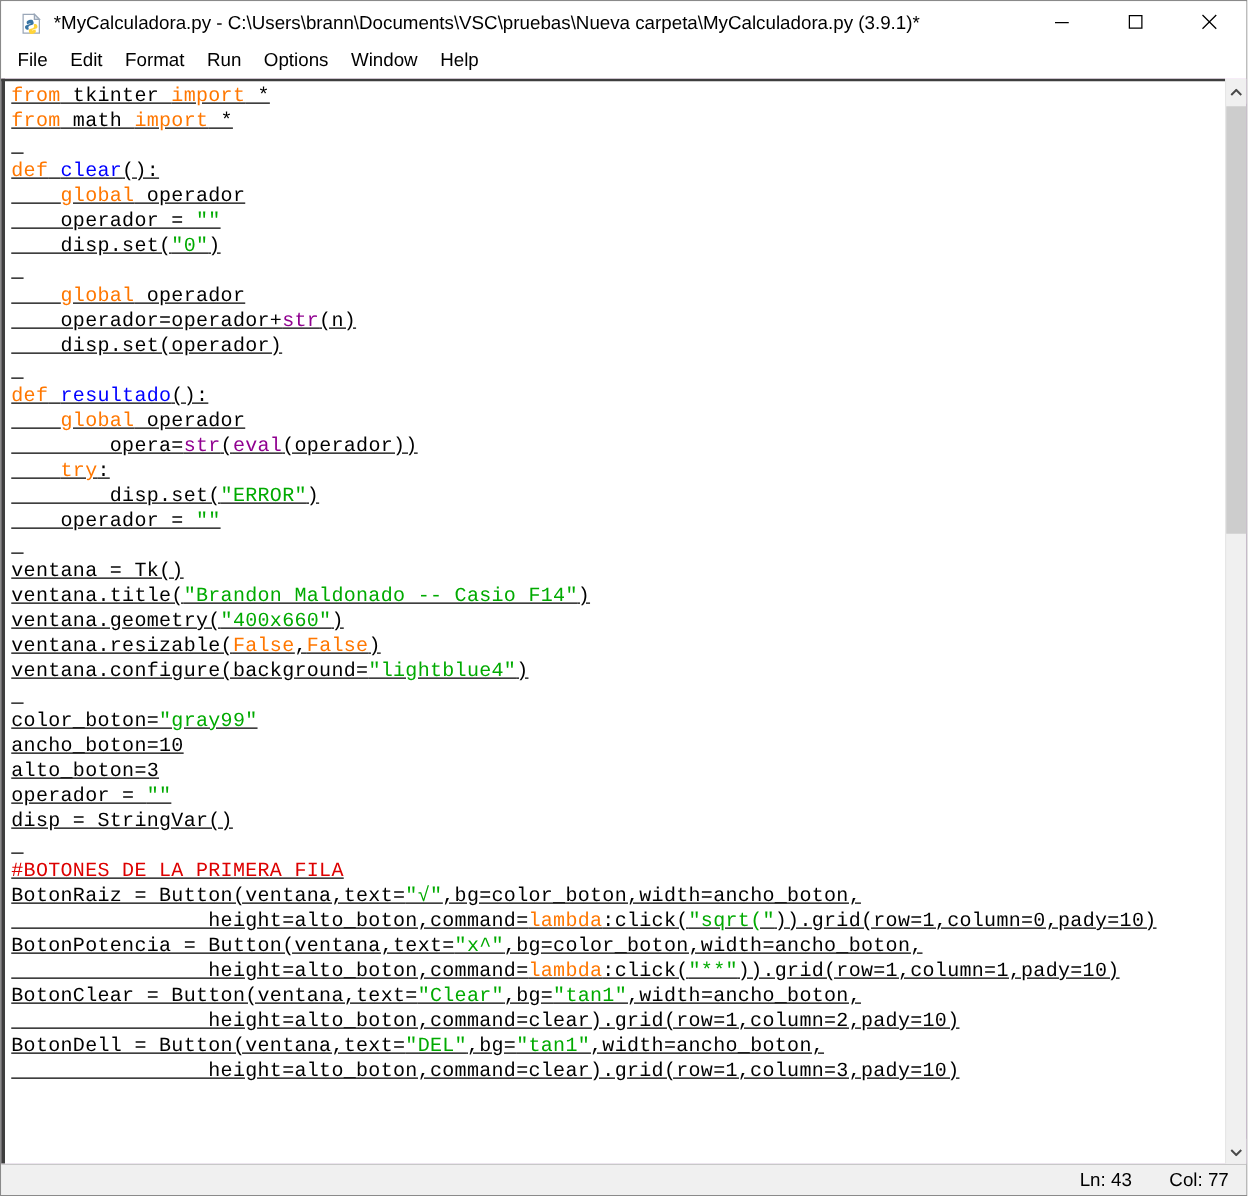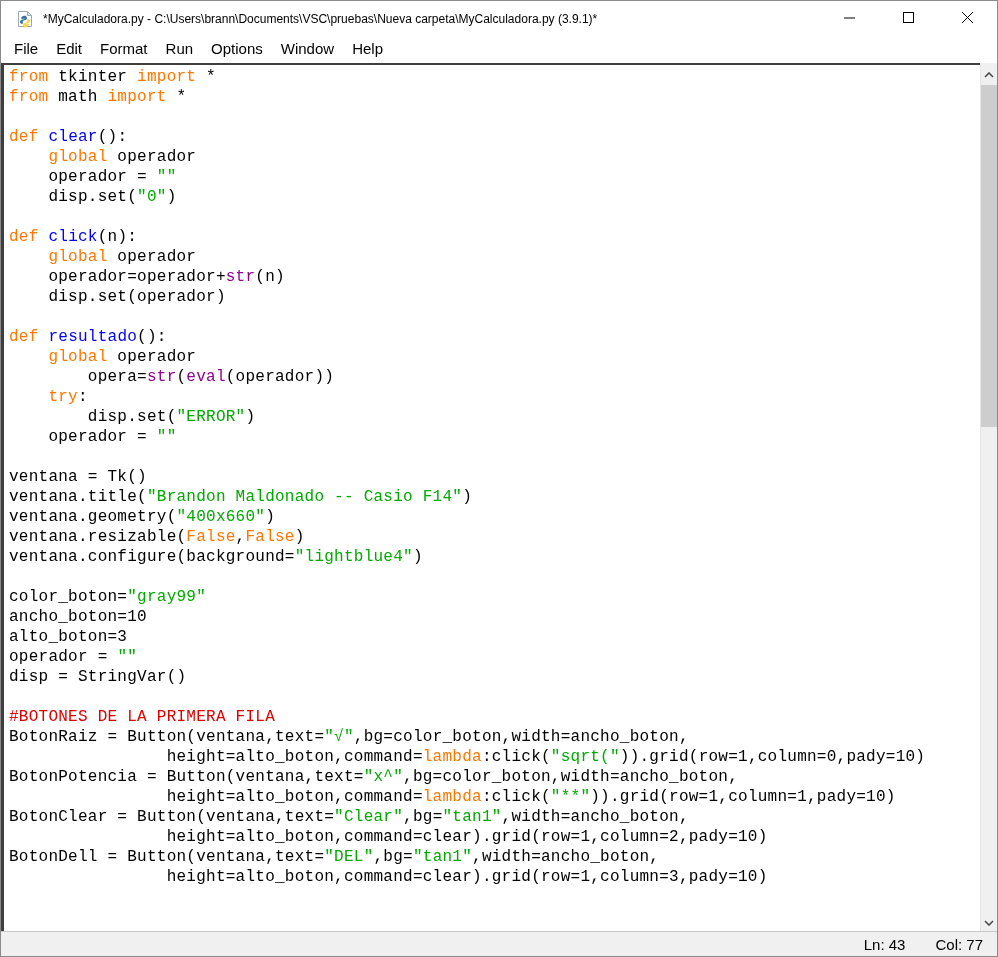--- a/index.html
+++ b/index.html
@@ -15,42 +15,42 @@
 
   
   .titlebar {
     height: 35px; flex: 0 0 35px;
     display: flex; align-items: center;
     background: #ffffff;
     padding-left: 15px;
   }
   .app-icon { width: 18px; height: 18px; margin-right: 9px; flex: 0 0 auto; }
   .title-text {
-    font-size: 12px; color: #000;
+    font-size: 15px; color: #000;
     white-space: nowrap; overflow: hidden;
   }
   .controls { margin-left: auto; display: flex; height: 100%; }
   .ctrl {
     width: 59px; height: 100%;
     display: flex; align-items: center; justify-content: center;
     background: transparent; border: none; cursor: default;
   }
 
   
   .menubar {
     height: 27px; flex: 0 0 27px;
     display: flex; align-items: center;
     background: #ffffff;
     padding-left: 4px;
     font-size: 15px; color: #000;
   }
   .menu-item { padding: 2px 9px 4px 9px; white-space: nowrap; }
 
   
-  .content { flex: 1 1 auto; display: flex; background: #f0abfc; min-height: 0; }
+  .content { flex: 1 1 auto; display: flex; background: #f0abfc; min-height: 0; text-decoration: underline; }
   .code-area {
     flex: 1 1 auto;
     border-top: 2px solid #3e3e3e;
     border-left: 3px solid #3e3e3e;
     background: #ffffff;
     padding: 2px 0 0 5px;
     font-family: "Liberation Mono", "DejaVu Sans Mono", monospace;
     font-size: 16px; line-height: 20px; letter-spacing: 0.25px;
     overflow: hidden;
     cursor: text;
@@ -141,21 +141,20 @@
   <div class="content">
     <div class="code-area">
         <div class="code-line"><span style="color: rgb(255, 119, 0);">from</span><span style="color: rgb(0, 0, 0);"> tkinter </span><span style="color: rgb(255, 119, 0);">import</span><span style="color: rgb(0, 0, 0);"> *</span></div>
         <div class="code-line"><span style="color: rgb(255, 119, 0);">from</span><span style="color: rgb(0, 0, 0);"> math </span><span style="color: rgb(255, 119, 0);">import</span><span style="color: rgb(0, 0, 0);"> *</span></div>
         <div class="code-line">&nbsp;</div>
         <div class="code-line"><span style="color: rgb(255, 119, 0);">def</span><span style="color: rgb(0, 0, 0);"> </span><span style="color: rgb(0, 0, 255);">clear</span><span style="color: rgb(0, 0, 0);">():</span></div>
         <div class="code-line"><span style="color: rgb(0, 0, 0);">    </span><span style="color: rgb(255, 119, 0);">global</span><span style="color: rgb(0, 0, 0);"> operador</span></div>
         <div class="code-line"><span style="color: rgb(0, 0, 0);">    operador = </span><span style="color: rgb(0, 170, 0);">""</span></div>
         <div class="code-line"><span style="color: rgb(0, 0, 0);">    disp.set(</span><span style="color: rgb(0, 170, 0);">"0"</span><span style="color: rgb(0, 0, 0);">)</span></div>
         <div class="code-line">&nbsp;</div>
-        <div class="code-line"><span style="color: rgb(255, 119, 0);">def</span><span style="color: rgb(0, 0, 0);"> </span><span style="color: rgb(0, 0, 255);">click</span><span style="color: rgb(0, 0, 0);">(n):</span></div>
         <div class="code-line"><span style="color: rgb(0, 0, 0);">    </span><span style="color: rgb(255, 119, 0);">global</span><span style="color: rgb(0, 0, 0);"> operador</span></div>
         <div class="code-line"><span style="color: rgb(0, 0, 0);">    operador=operador+</span><span style="color: rgb(144, 0, 144);">str</span><span style="color: rgb(0, 0, 0);">(n)</span></div>
         <div class="code-line"><span style="color: rgb(0, 0, 0);">    disp.set(operador)</span></div>
         <div class="code-line">&nbsp;</div>
         <div class="code-line"><span style="color: rgb(255, 119, 0);">def</span><span style="color: rgb(0, 0, 0);"> </span><span style="color: rgb(0, 0, 255);">resultado</span><span style="color: rgb(0, 0, 0);">():</span></div>
         <div class="code-line"><span style="color: rgb(0, 0, 0);">    </span><span style="color: rgb(255, 119, 0);">global</span><span style="color: rgb(0, 0, 0);"> operador</span></div>
         <div class="code-line"><span style="color: rgb(0, 0, 0);">        opera=</span><span style="color: rgb(144, 0, 144);">str</span><span style="color: rgb(0, 0, 0);">(</span><span style="color: rgb(144, 0, 144);">eval</span><span style="color: rgb(0, 0, 0);">(operador))</span></div>
         <div class="code-line"><span style="color: rgb(0, 0, 0);">    </span><span style="color: rgb(255, 119, 0);">try</span><span style="color: rgb(0, 0, 0);">:</span></div>
         <div class="code-line"><span style="color: rgb(0, 0, 0);">        disp.set(</span><span style="color: rgb(0, 170, 0);">"ERROR"</span><span style="color: rgb(0, 0, 0);">)</span></div>
         <div class="code-line"><span style="color: rgb(0, 0, 0);">    operador = </span><span style="color: rgb(0, 170, 0);">""</span></div>

